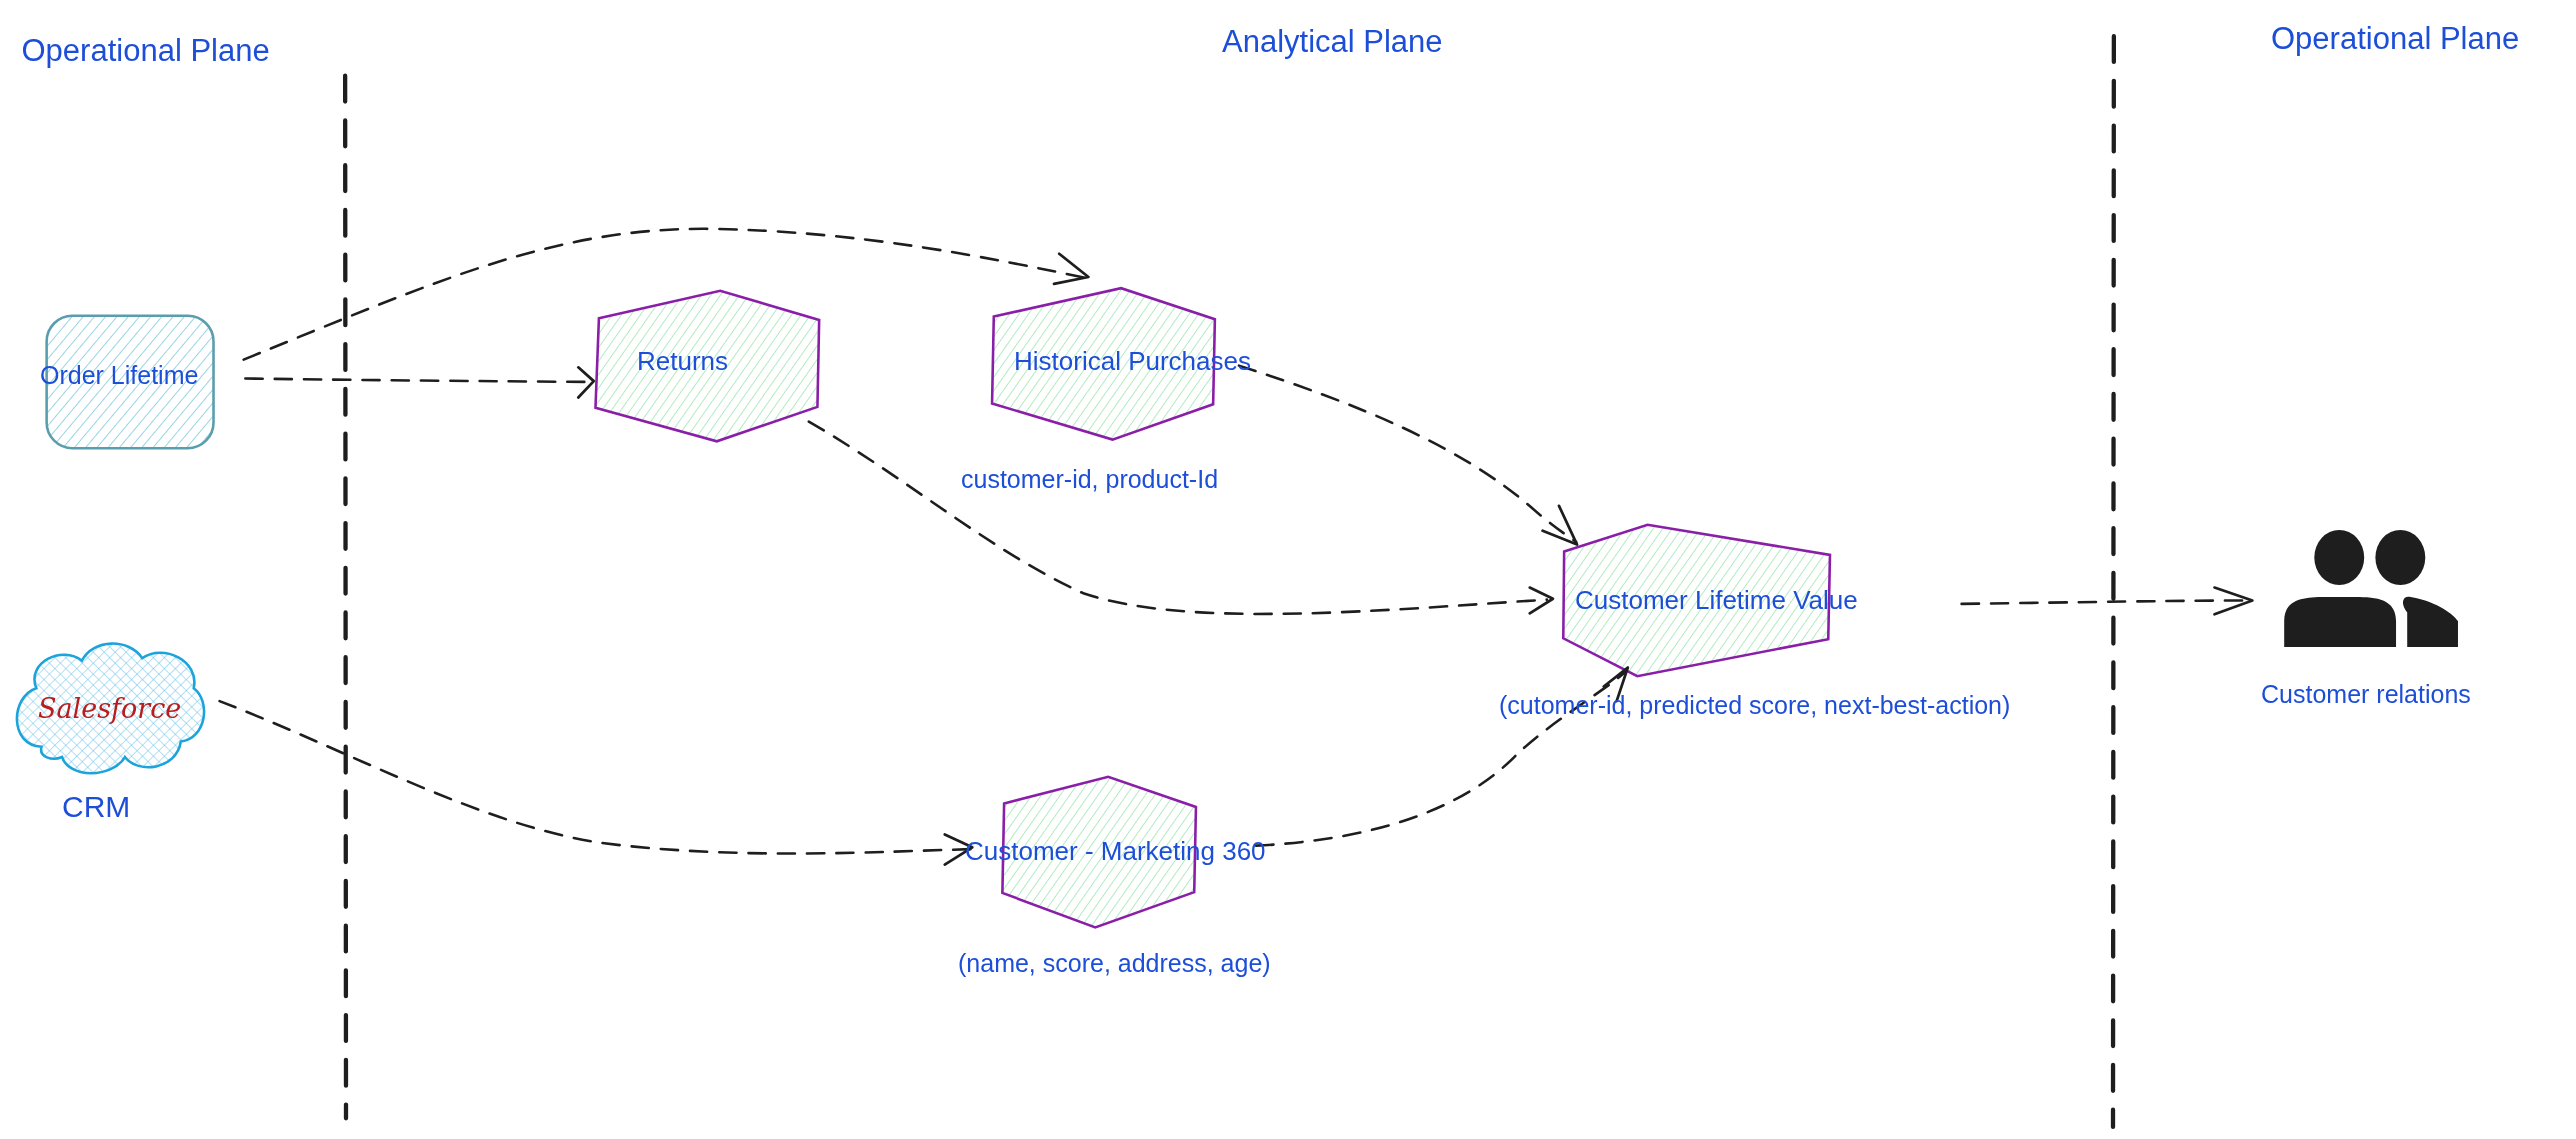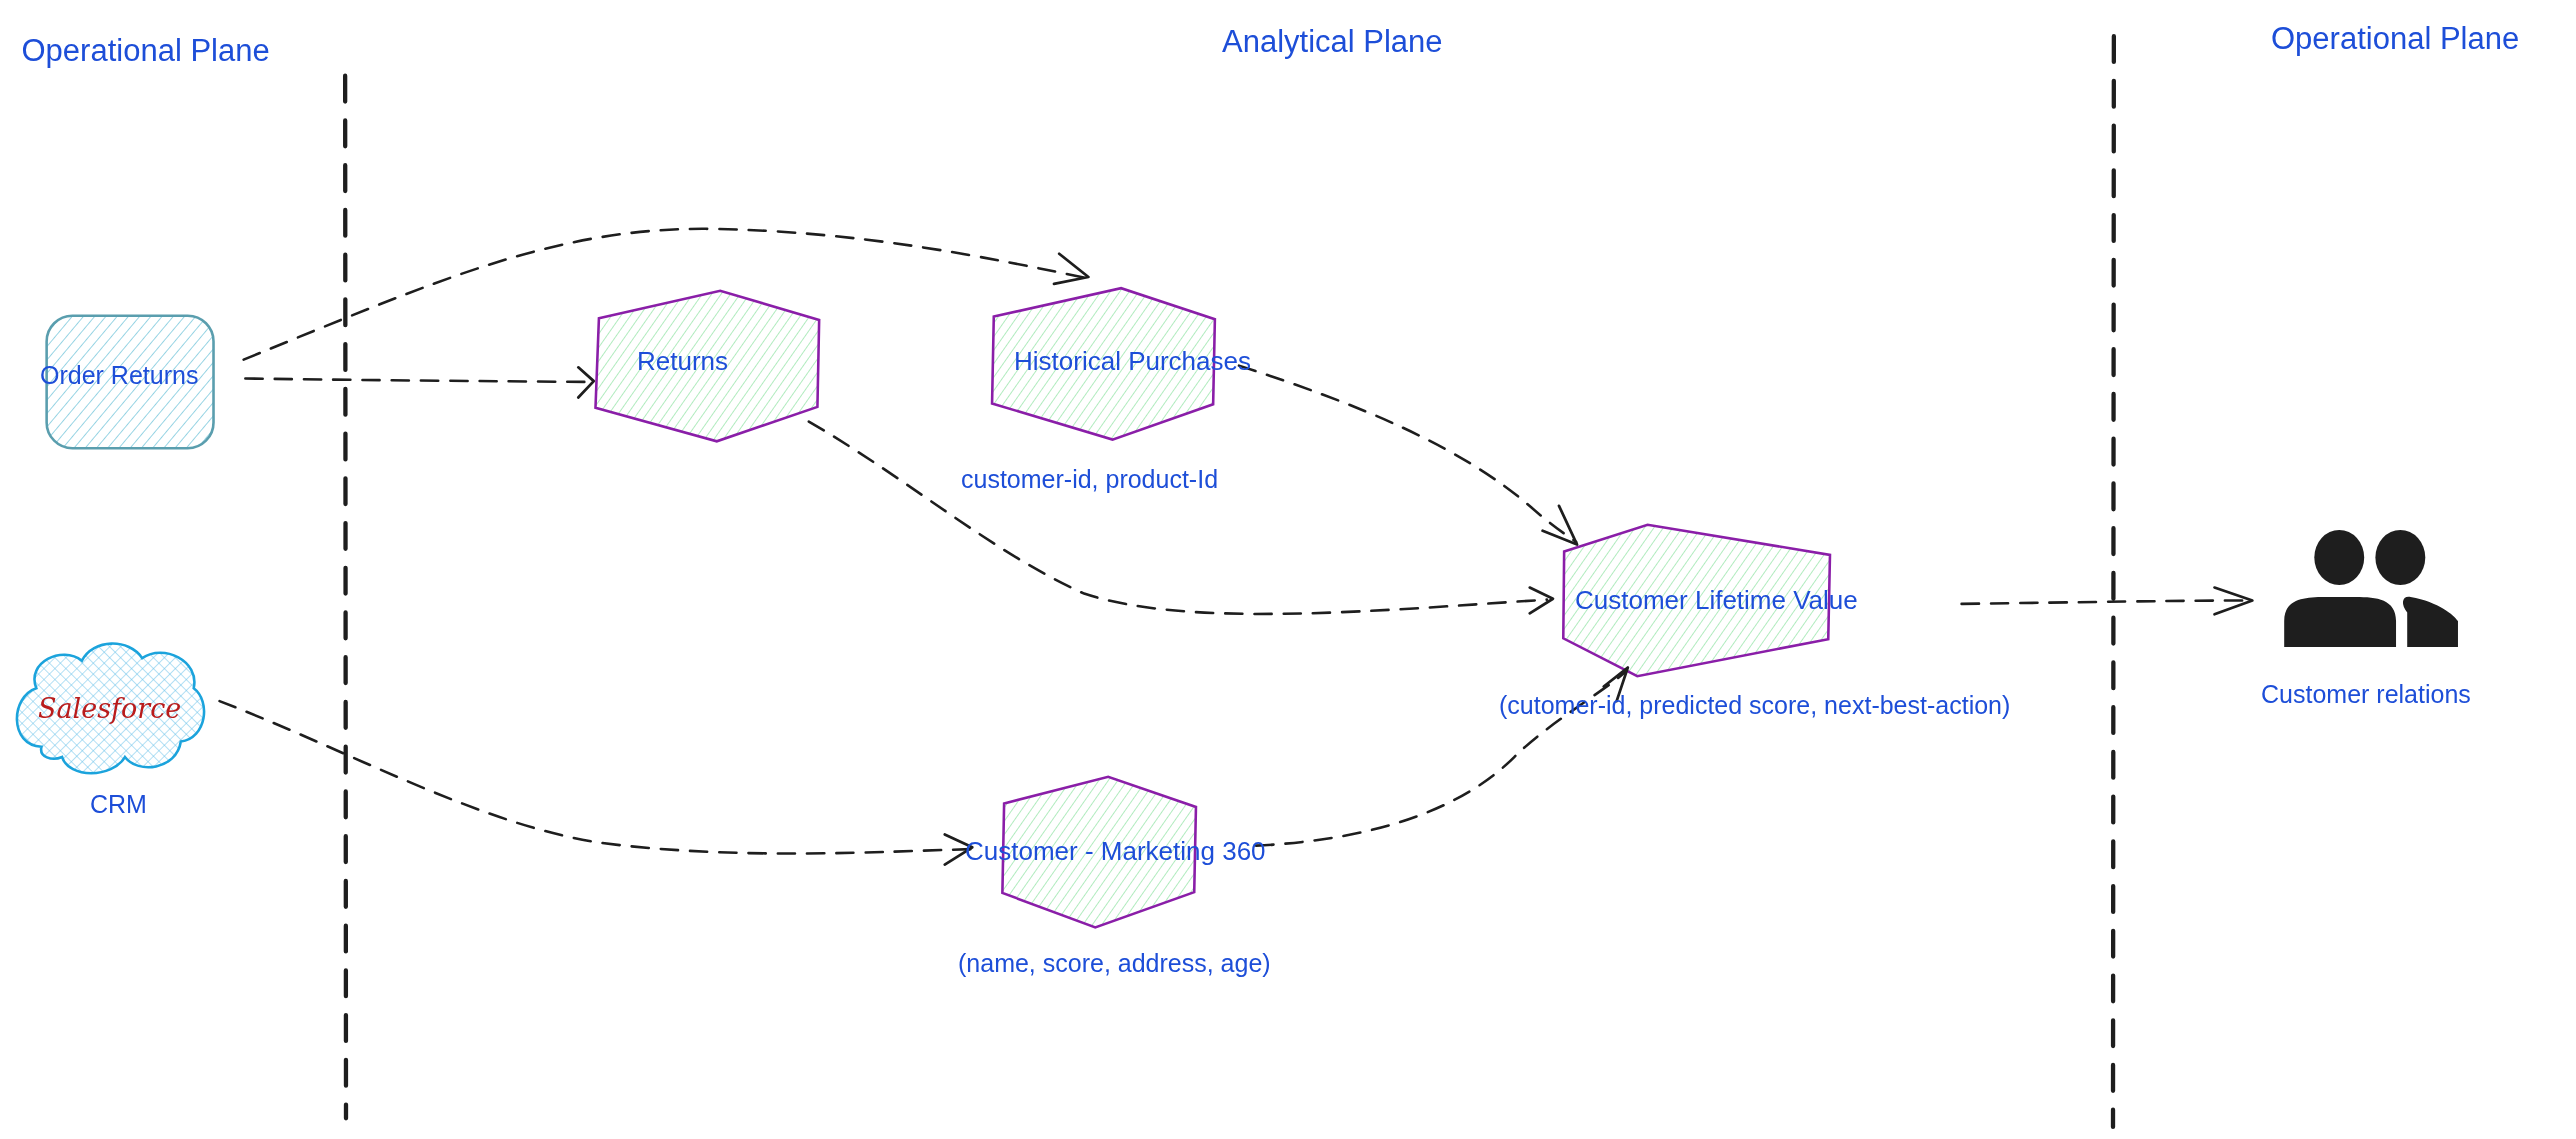--- a/index.html
+++ b/index.html
@@ -69,23 +69,23 @@
     <ellipse cx="2790" cy="648" rx="29" ry="32"></ellipse>
     <path d="M2655,752 L2655,722 C2655,690 2690,694 2720,694 C2750,694 2785,690 2785,722 L2785,752 Z"></path>
     <path d="M2798,752 L2798,712 C2790,702 2792,692 2802,694 C2835,700 2852,715 2857,722 L2857,752 Z"></path>
   </g>
 </svg>
 
 <div class="lbl plane-title" style="left:21.5px; top:33px;">Operational Plane</div>
 <div class="lbl plane-title" style="left:1222px; top:24px;">Analytical Plane</div>
 <div class="lbl plane-title" style="left:2271px; top:20.6px;">Operational Plane</div>
 
-<div class="lbl node-text" style="left:40px; top:361px; font-size:25px;">Order Returns</div>
+<div class="lbl node-text" style="left:40px; top:361px; font-size:25px;">Order Lifetime</div>
 <div class="lbl" style="left:38px; top:693px; font-size:27px; color:#b91c1c; font-family:'DejaVu Serif', serif; font-style:italic;">Salesforce</div>
-<div class="lbl node-text" style="left:62px; top:790px; font-size:25px;margin-left:28px;">CRM</div>
+<div class="lbl node-text" style="left:62px; top:790px; font-size:30px;">CRM</div>
 
 <div class="lbl node-text" style="left:637px; top:346px;">Returns</div>
 <div class="lbl node-text" style="left:1014px; top:346px;">Historical Purchases</div>
 <div class="lbl note-text" style="left:961px; top:465px;">customer-id, product-Id</div>
 
 <div class="lbl node-text" style="left:1575px; top:585px;text-align:right;">Customer Lifetime Value</div>
 <div class="lbl note-text" style="left:1499px; top:691px;">(cutomer-id, predicted score, next-best-action)</div>
 
 <div class="lbl node-text" style="left:965px; top:836px;">Customer - Marketing 360</div>
 <div class="lbl note-text" style="left:958px; top:949px;">(name, score, address, age)</div>

